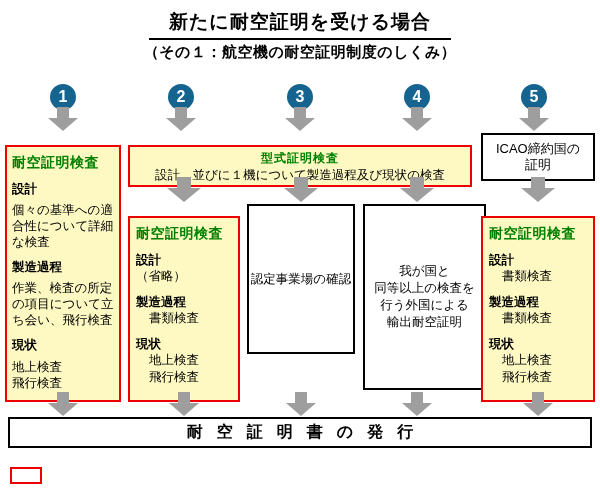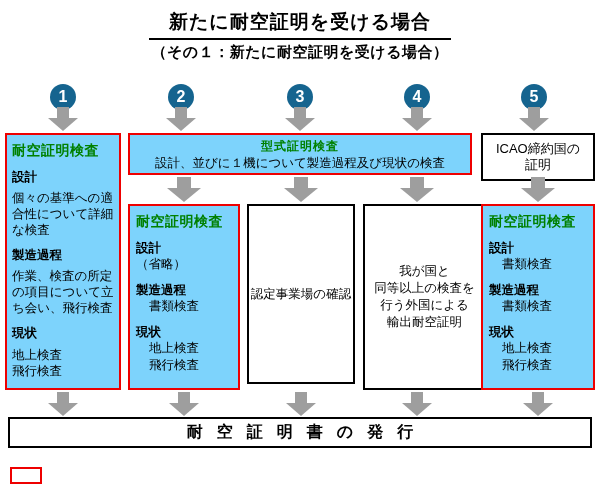--- a/index.html
+++ b/index.html
@@ -40,30 +40,30 @@
   .arrow .stem { margin:0 auto; background:#9e9e9e; }
   .arrow .head { width:0; height:0; margin:0 auto; }
   .arrow.sm { width:30px; }
   .arrow.sm .stem { width:12px; height:11px; }
   .arrow.sm .head { border-left:15px solid transparent; border-right:15px solid transparent; border-top:13px solid #9e9e9e; }
   .arrow.md { width:34px; }
   .arrow.md .stem { width:14px; height:11px; }
   .arrow.md .head { border-left:17px solid transparent; border-right:17px solid transparent; border-top:14px solid #9e9e9e; }
 
   
-  .rbox { position:absolute; border:2px solid #ee0000; background:#7dd3fc; }
+  .rbox { position:absolute; border:2px solid #ee0000; background:#fef9c3;margin-top:12px; }
   .kbox { position:absolute; border:2px solid #000000; background:#fff; }
 
   .box1 { left:5px; top:133px; width:116px; height:257px; padding:4px 5px; }
   .typebox { left:128px; top:133px; width:344px; height:42px; text-align:center; padding-top:2px; }
   .icaobox { left:481px; top:133px; width:114px; height:48px;
              display:flex; flex-direction:column; align-items:center; justify-content:center;
              font-size:13px; line-height:16px; }
   .box2 { left:128px; top:204px; width:112px; height:186px; padding:4px 6px; }
-  .box3 { left:247px; top:204px; width:108px; height:180px;
+  .box3 { left:247px; top:204px; width:108px; height:150px;
           display:flex; align-items:center; justify-content:center;
           font-size:12.5px; text-align:center; }
   .box4 { left:363px; top:204px; width:123px; height:186px;
           display:flex; flex-direction:column; align-items:center; justify-content:center;
           font-size:12.5px; line-height:17px; text-align:center; }
   .box5 { left:481px; top:204px; width:114px; height:186px; padding:4px 6px; }
 
   .g-head { color:#008000; font-weight:bold; font-size:14px; margin:3px 0 2px 0; letter-spacing:0.5px; }
   .type-head { color:#008000; font-weight:bold; font-size:12px; line-height:18px; letter-spacing:1px; }
   .type-detail { font-size:12.5px; line-height:16px; }
@@ -83,21 +83,21 @@
                    border:2px solid #ee0000; background:#fff; }
   .legend-label { position:absolute; left:50px; top:468px; font-size:13px; }
 </style>
 </head>
 <body>
 
 <div class="canvas">
 
   <div class="header">
     <div class="title">新たに耐空証明を受ける場合</div>
-    <div class="subtitle">（その１：新たに耐空証明を受ける場合）</div>
+    <div class="subtitle">（その１：航空機の耐空証明制度のしくみ）</div>
   </div>
 
   <div class="step-circle" style="left:50px">1</div>
   <div class="step-circle" style="left:168px">2</div>
   <div class="step-circle" style="left:287px">3</div>
   <div class="step-circle" style="left:404px">4</div>
   <div class="step-circle" style="left:521px">5</div>
 
   <div class="arrow sm" style="left:48px;top:107px">
       <div class="stem"></div>

